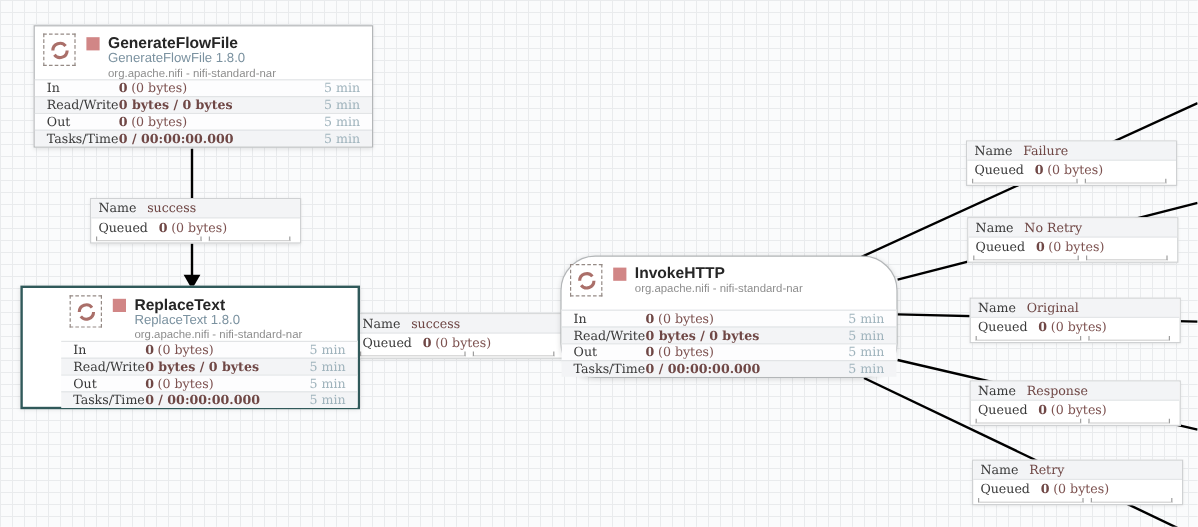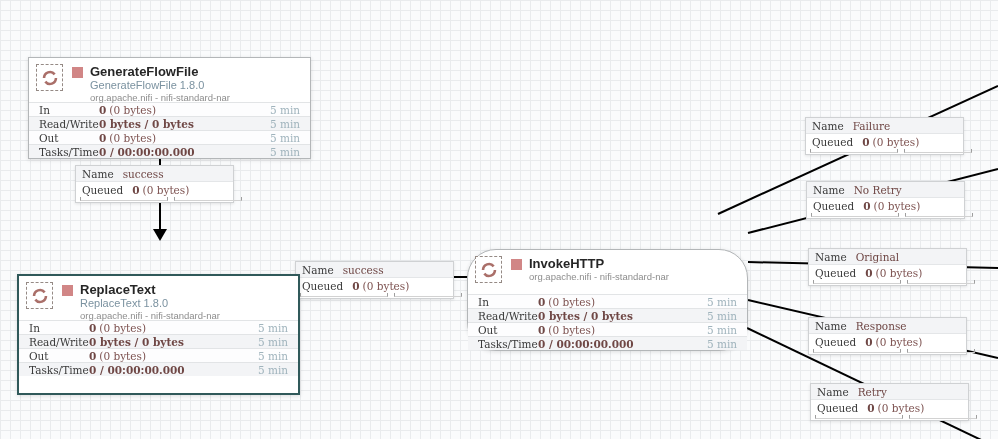--- a/index.html
+++ b/index.html
@@ -13,21 +13,20 @@
     background-size:10px 10px;
     font-family:"Liberation Sans", sans-serif;
   }
   svg.wires { position:absolute; left:0; top:0; z-index:1; }
 
   
   .proc {
     position:absolute; z-index:3; width:283px; height:102px;
     background:#fff; border:1px solid #b3b6b8;
     box-shadow:0 1px 4px rgba(0,0,0,0.12);
-    margin-top:36px;
   }
   .proc.selected { border:2px solid #30595a; }
   .proc-header { display:flex; align-items:flex-start; height:44px; padding:6px 7px 0 7px; }
   .proc-icon {
     width:27px; height:27px; border:1px dashed #958a85; background:#fff;
     display:flex; align-items:center; justify-content:center; flex:0 0 auto;
   }
   .run-square { width:11px; height:11px; margin:3px 7px 0 9px; flex:0 0 auto; }
   .proc-titles { line-height:1; min-width:0; }
   .proc-title { font-size:13px; font-weight:700; color:#262626; line-height:15px; white-space:nowrap; }
@@ -41,21 +40,21 @@
   .stat-row:nth-child(odd) { background:#f3f4f6; }
   .stat-row:nth-child(even){ background:#fdfdfe; }
   .stat-label { width:70px; padding-left:10px; flex:0 0 auto; white-space:nowrap; }
   .stat-value { flex:1 1 auto; color:#7d5250; white-space:nowrap; }
   .stat-value .vb { font-weight:700; color:#6f4745; }
   .stat-value .vr { margin-left:3px; }
   .stat-time { width:44px; text-align:center; padding-right:6px; color:#9fb3bc; flex:0 0 auto; }
 
   
   .clabel {
-    position:absolute; z-index:2; width:159px;
+    position:absolute; z-index:2; width:176px;
     background:#fff; border:1px solid #cfd1d3;
     box-shadow:0 1px 3px rgba(0,0,0,0.10);
     font-family:"DejaVu Serif", serif; font-size:10.5px; color:#3a3a3a;
   }
   .clabel .row1 {
     background:#f3f4f6; border-bottom:1px solid #e4e6e8;
     padding:2px 6px; height:16px; display:flex; align-items:center; white-space:nowrap;
   }
   .clabel .row2 { padding:2px 24px 1px 6px; height:15px; display:flex; align-items:center; white-space:nowrap; }
   .clabel .lab { color:#3a3a3a; }
@@ -230,21 +229,21 @@
       <span class="stat-value"><span class="vb">0</span><span class="vr">(0 bytes)</span></span>
       <span class="stat-time">5 min</span>
     </div>
     <div class="stat-row">
       <span class="stat-label">Tasks/Time</span>
       <span class="stat-value"><span class="vb">0 / 00:00:00.000</span><span class="vr"></span></span>
       <span class="stat-time">5 min</span>
     </div>
   </div>
 
-  <div class="proc selected" style="left:17px; top:238px; height:121px;">
+  <div class="proc selected" style="left:17px; top:238px; height:103px;padding-left:32px;">
     <div class="proc-header">
       <div class="proc-icon">
         <svg width="22" height="22" viewBox="0 0 24 24">
           <path d="M18.5 12a6.5 6.5 0 0 1-11.6 4" stroke="#aa6f69" stroke-width="2.8" fill="none"></path>
           <path d="M5.5 12a6.5 6.5 0 0 1 11.6-4" stroke="#aa6f69" stroke-width="2.8" fill="none"></path>
         </svg>
       </div>
       <div class="run-square" style="background:#d18686"></div>
       <div class="proc-titles">
         <div class="proc-title">ReplaceText</div>

